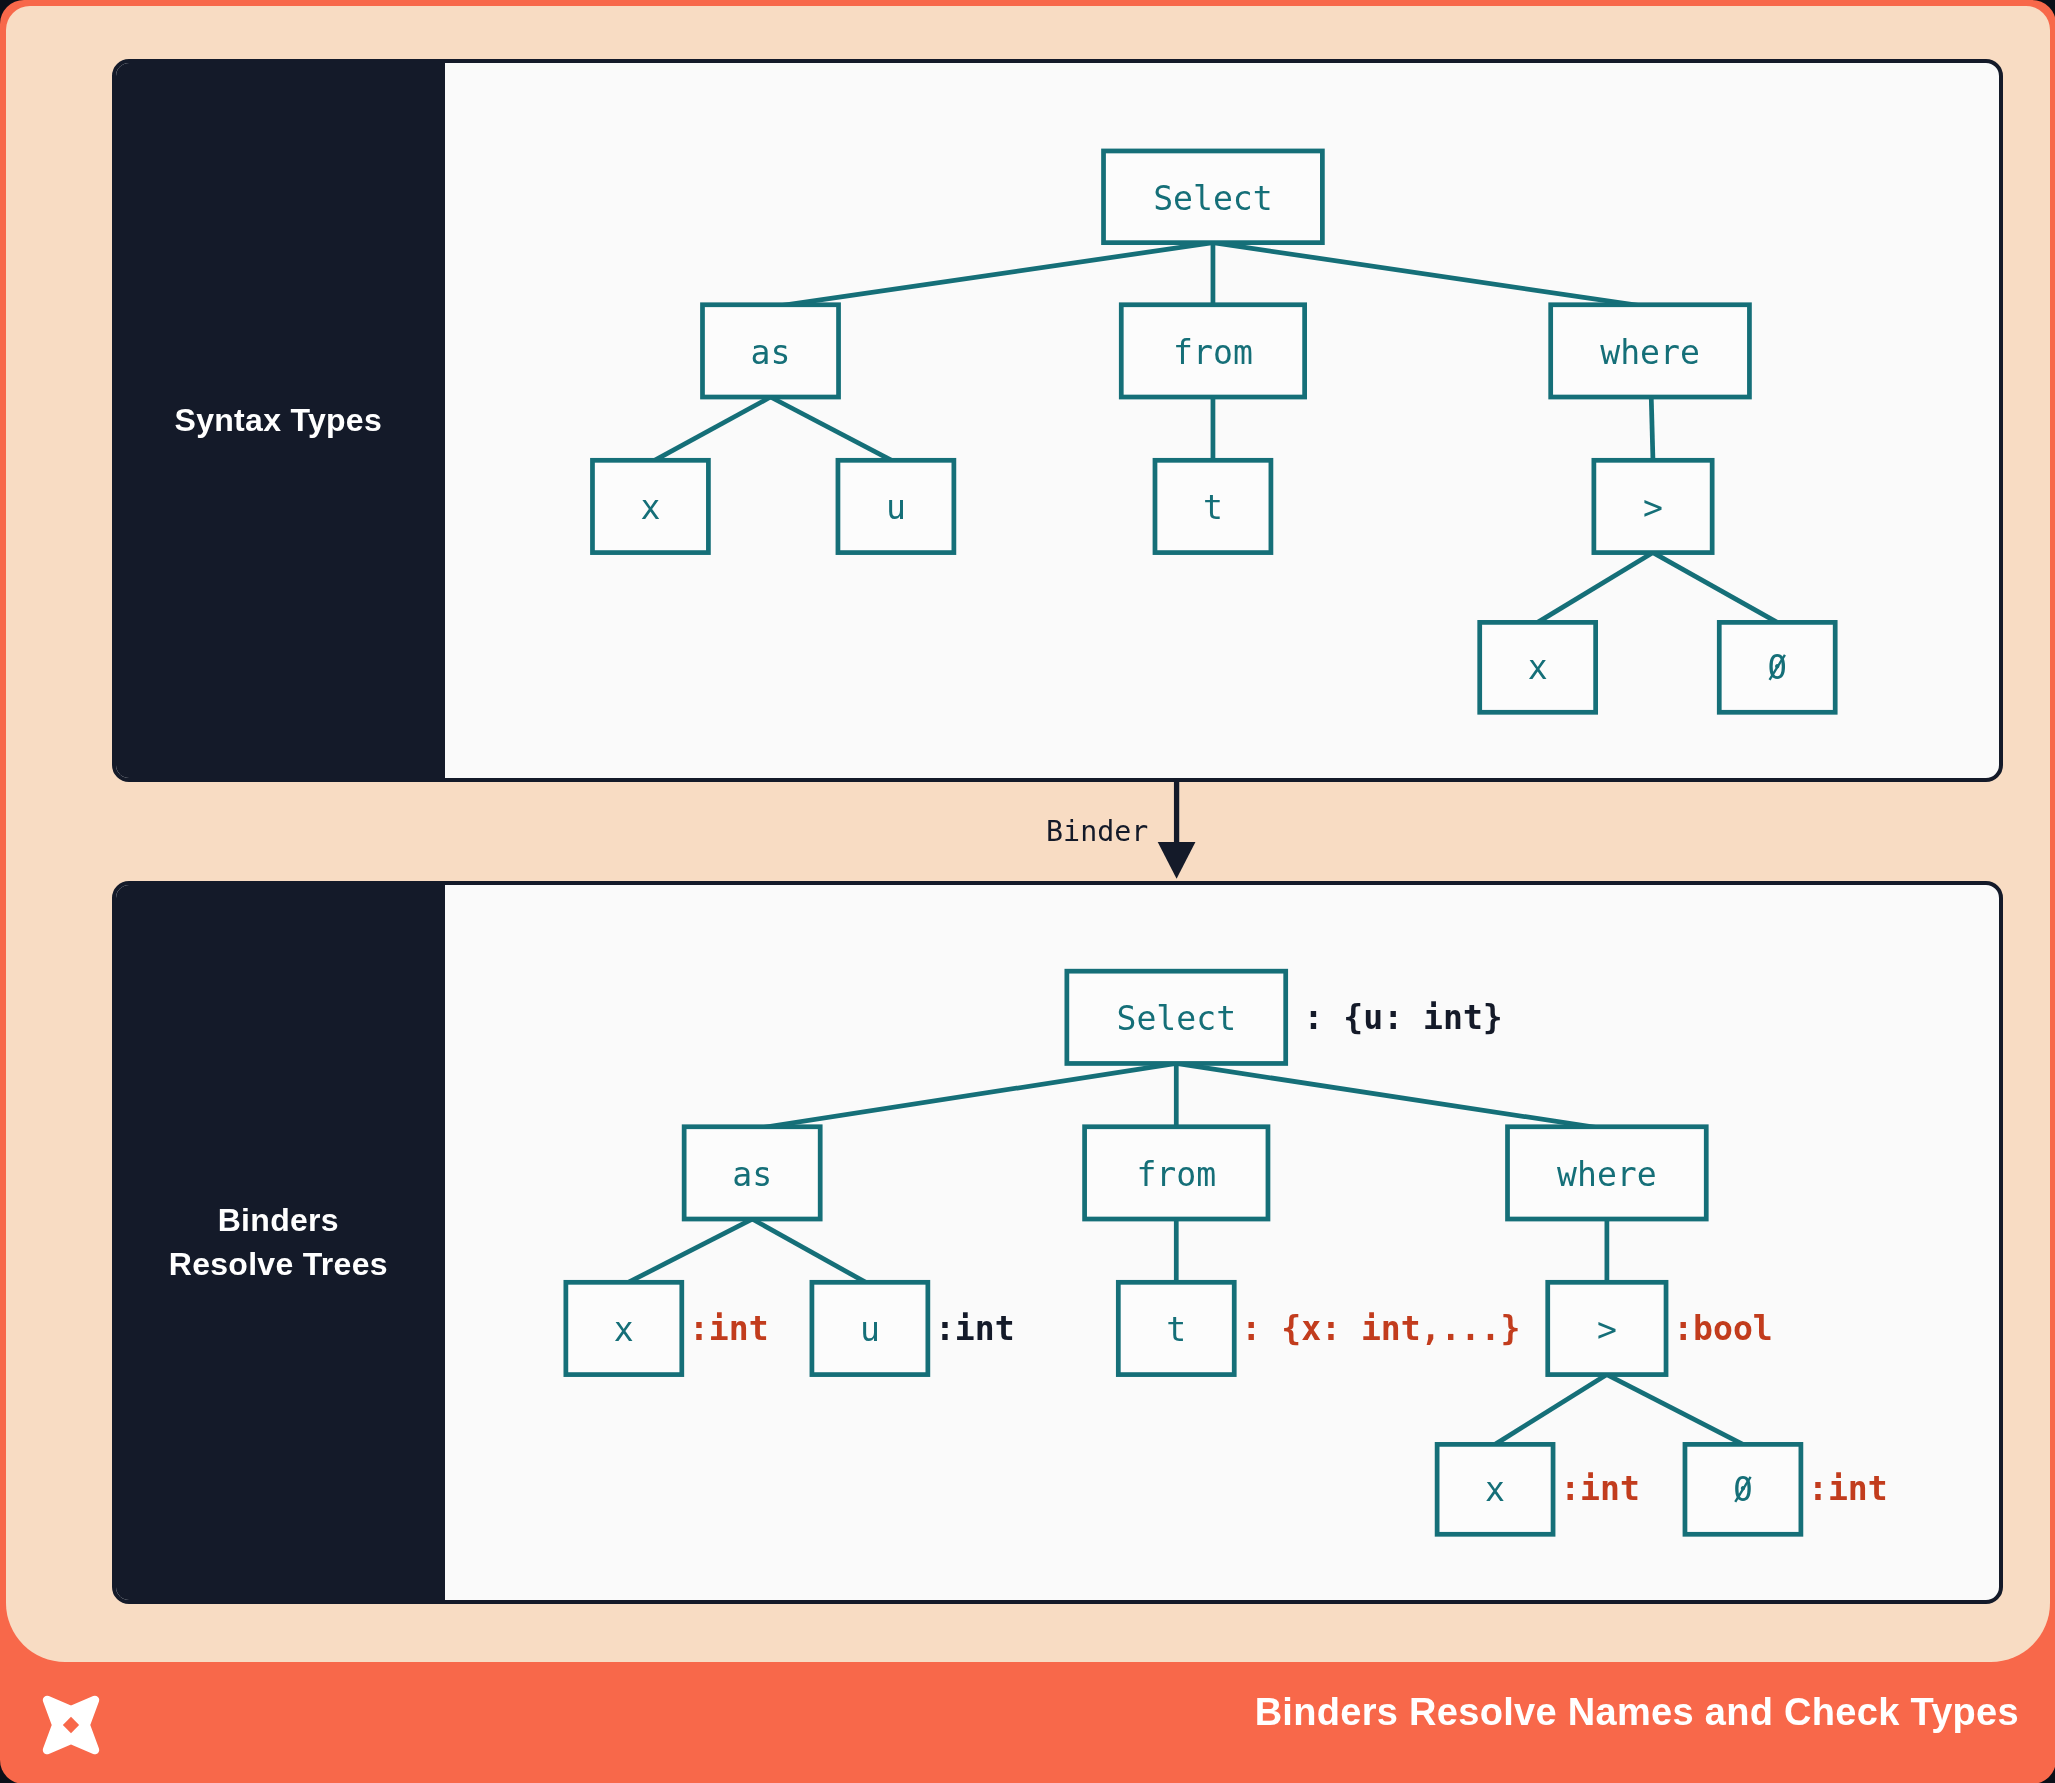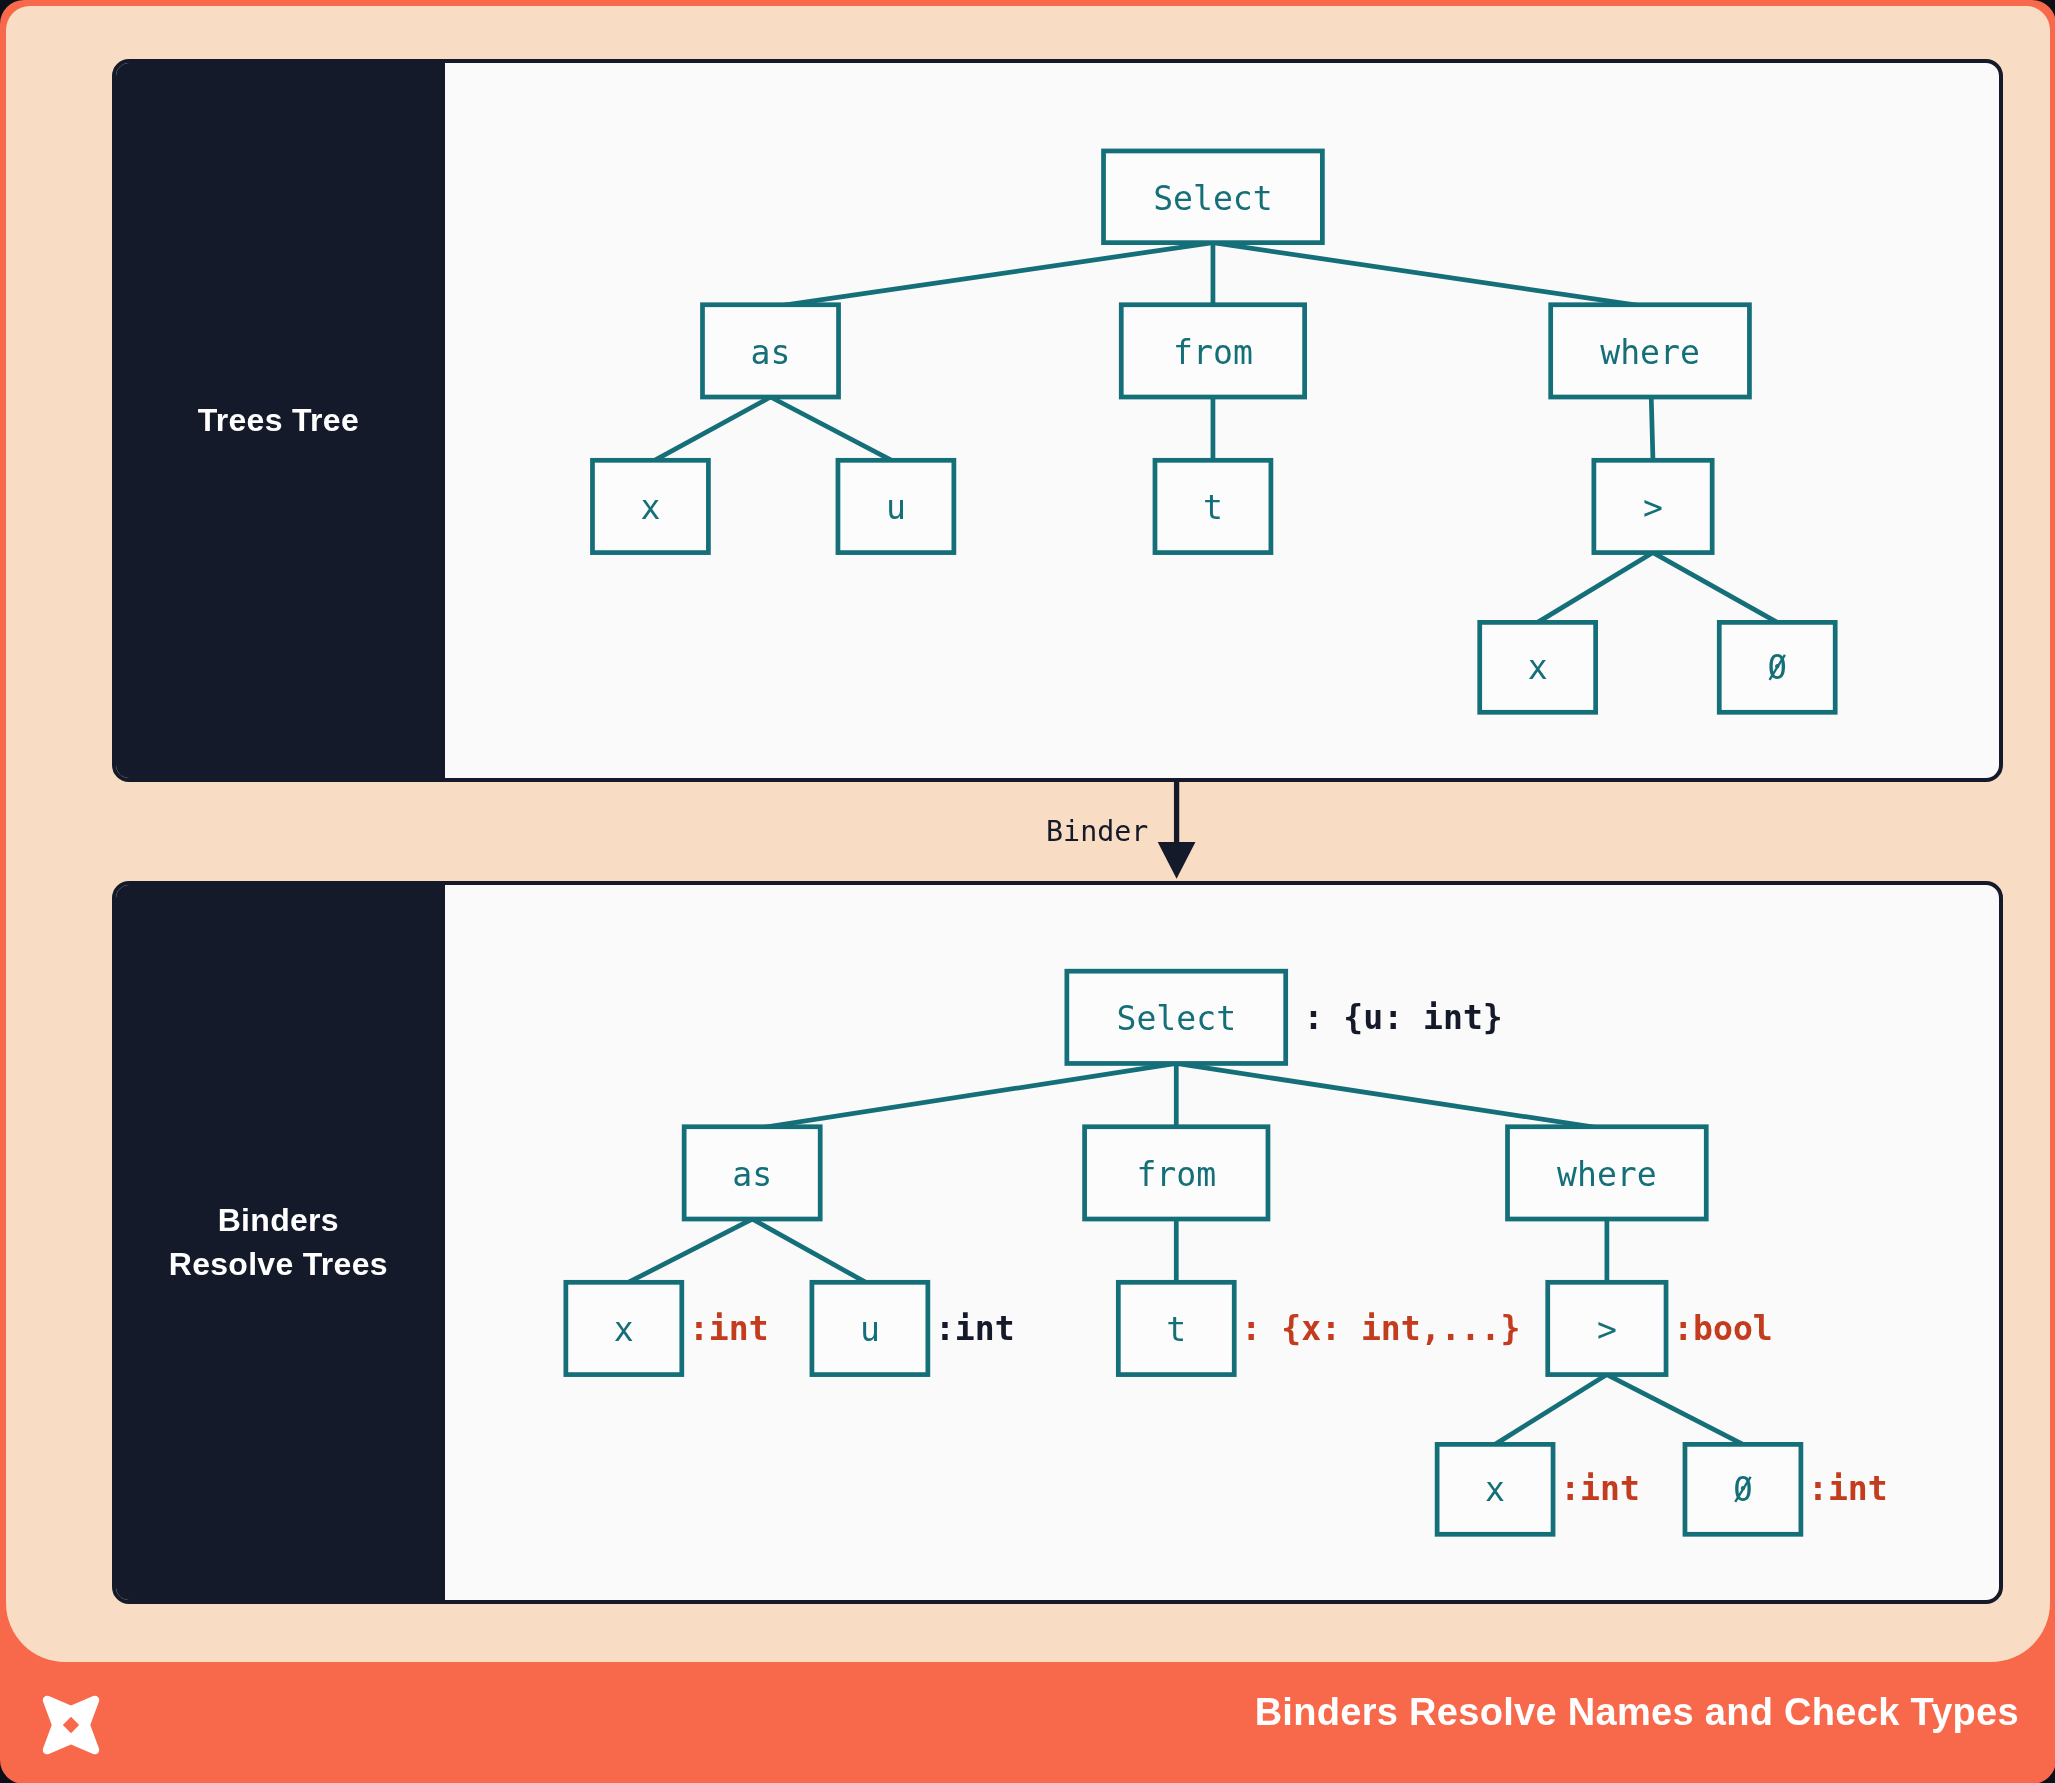--- a/index.html
+++ b/index.html
@@ -187,21 +187,21 @@
         <rect class="node-box" x="2314" y="954" width="196" height="152"></rect>
         <text x="2412" y="1030">x</text>
       </g>
       <g>
         <rect class="node-box" x="2719" y="954" width="196" height="152"></rect>
         <text x="2817" y="1030">0</text>
         <line class="zero-slash" x1="2804" y1="1051" x2="2830" y2="1009"></line>
       </g>
     </svg>
     <div class="sidebar">
-      <div class="sidebar-title">Trees Tree</div>
+      <div class="sidebar-title">Syntax Types</div>
     </div>
   </section>
 
   <svg class="binder-svg" viewBox="0 1300 3476 212">
     <line x1="1990" y1="1316" x2="1990" y2="1432"></line>
     <polygon points="1990,1486 1958,1424 2022,1424"></polygon>
     <text x="1942" y="1406">Binder</text>
   </svg>
 
   <section class="panel panel-bottom">

